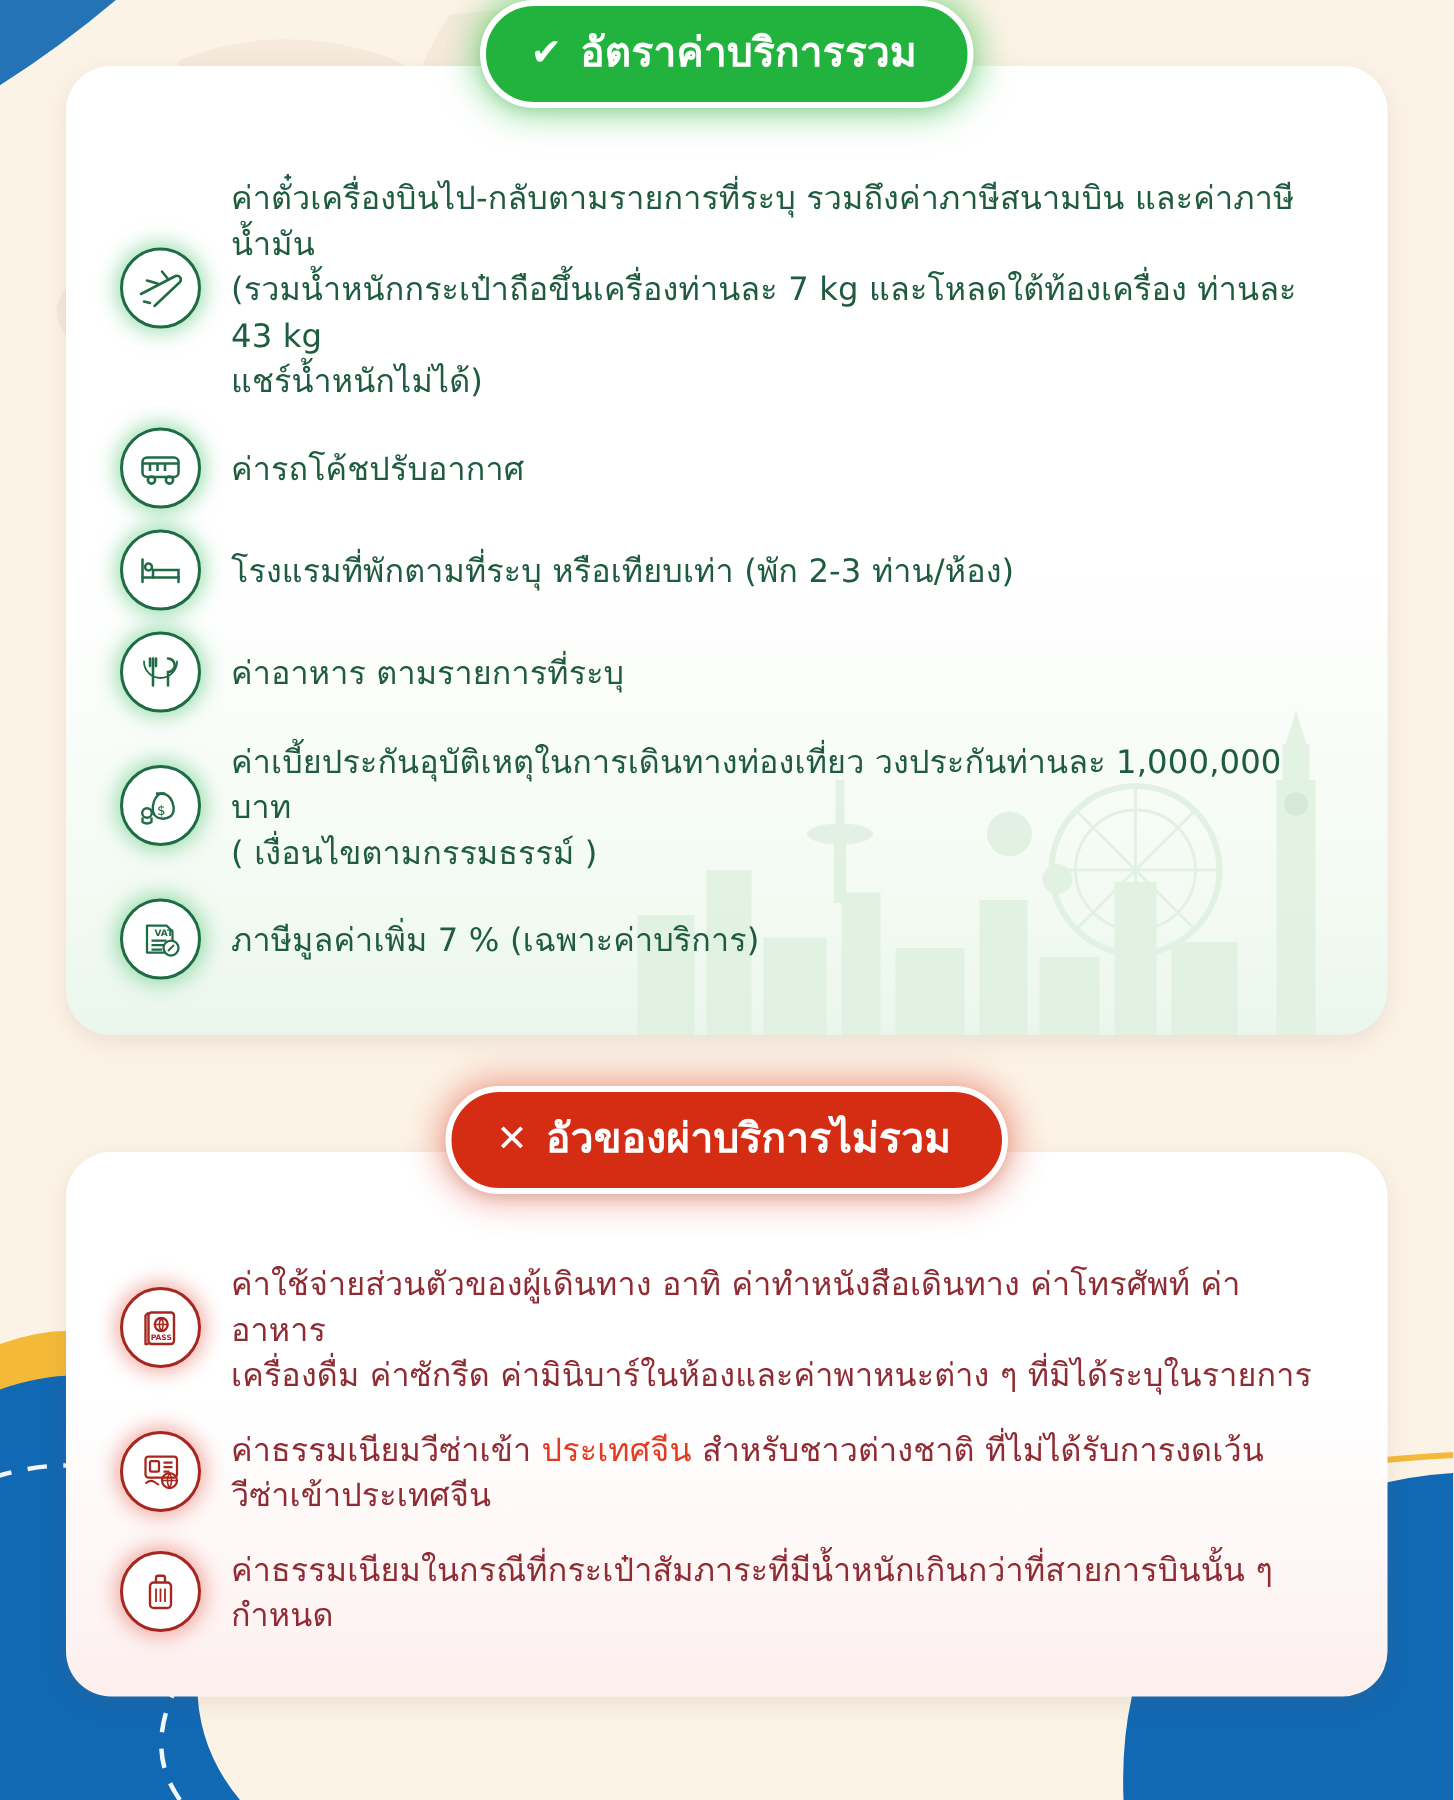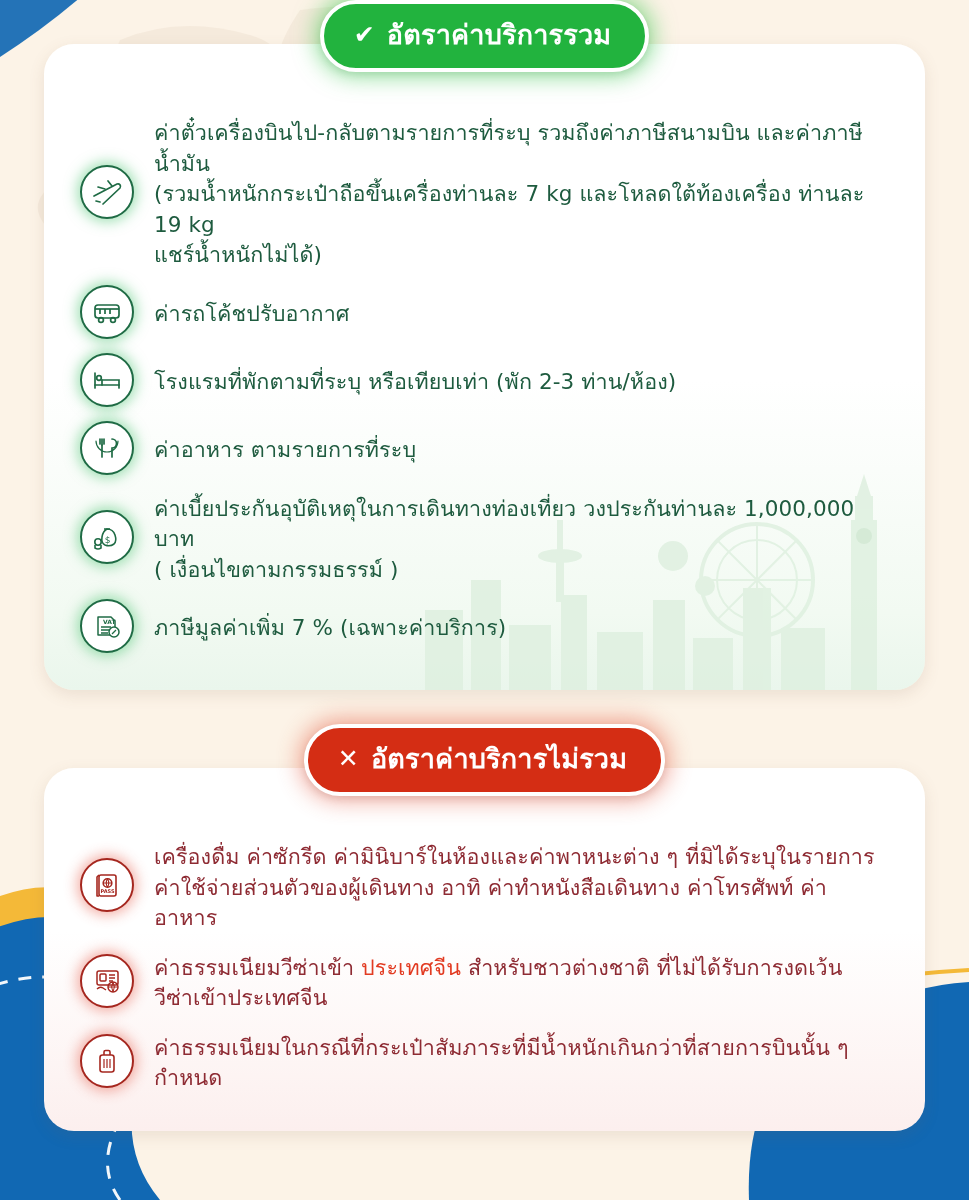--- a/index.html
+++ b/index.html
@@ -177,21 +177,21 @@
         <span class="icon">
           <svg width="34" height="34" viewBox="0 0 34 34" fill="none" stroke="#1f6b45" stroke-width="1.7" stroke-linecap="round" stroke-linejoin="round">
             <path d="M4 21 L27 9 a2.6 2.6 0 0 1 3 4 L13 29"></path>
             <path d="M8 12 L15 14"></path>
             <path d="M6 26 L10 27"></path>
             <path d="M18 6 L22 11"></path>
           </svg>
         </span>
         <div class="txt">
           <div>ค่าตั๋วเครื่องบินไป-กลับตามรายการที่ระบุ รวมถึงค่าภาษีสนามบิน และค่าภาษีน้ำมัน</div>
-          <div>(รวมน้ำหนักกระเป๋าถือขึ้นเครื่องท่านละ 7 kg และโหลดใต้ท้องเครื่อง ท่านละ 19 kg</div>
+          <div>(รวมน้ำหนักกระเป๋าถือขึ้นเครื่องท่านละ 7 kg และโหลดใต้ท้องเครื่อง ท่านละ 43 kg</div>
           <div>แชร์น้ำหนักไม่ได้)</div>
         </div>
       </div>
 
       <div class="row">
         <span class="icon">
           <svg width="32" height="32" viewBox="0 0 32 32" fill="none" stroke="#1f6b45" stroke-width="1.7" stroke-linejoin="round">
             <rect x="4" y="9" width="24" height="13" rx="3"></rect>
             <line x1="4" y1="13" x2="28" y2="13"></line>
             <line x1="9" y1="13" x2="9" y2="18"></line>
@@ -261,41 +261,41 @@
 
 
     </div>
   </div>
 
   <div class="sec-gap"></div>
 
   <div class="badge-wrap">
     <div class="badge red">
       <span class="mark">✕</span>
-      <span>อัตราค่าบริการไม่รวม</span>
+      <span>อัวของผ่าบริการไม่รวม</span>
     </div>
   </div>
 
   <div class="card red">
 
     <div class="rows">
 
       <div class="row">
         <span class="icon">
           <svg width="32" height="32" viewBox="0 0 32 32" fill="none" stroke="#a5271f" stroke-width="1.6" stroke-linejoin="round">
             <rect x="8" y="6" width="17" height="21" rx="2"></rect>
             <path d="M8 6 L6 8 L6 27 L8 27"></path>
             <circle cx="16.5" cy="14" r="4.3"></circle>
             <path d="M12.2 14 L20.8 14 M16.5 9.7 q2.6 4.3 0 8.6 q-2.6 -4.3 0 -8.6" stroke-width="1.1"></path>
             <text x="16.5" y="24" font-size="5" fill="#a5271f" stroke="none" text-anchor="middle" font-family="DejaVu Sans" font-weight="bold">PASS</text>
           </svg>
         </span>
         <div class="txt">
+          <div>ค่าใช้จ่ายส่วนตัวของผู้เดินทาง อาทิ ค่าทำหนังสือเดินทาง ค่าโทรศัพท์ ค่าอาหาร</div>
           <div>เครื่องดื่ม ค่าซักรีด ค่ามินิบาร์ในห้องและค่าพาหนะต่าง ๆ ที่มิได้ระบุในรายการ</div>
-          <div>ค่าใช้จ่ายส่วนตัวของผู้เดินทาง อาทิ ค่าทำหนังสือเดินทาง ค่าโทรศัพท์ ค่าอาหาร</div>
         </div>
       </div>
 
       <div class="row">
         <span class="icon">
           <svg width="32" height="32" viewBox="0 0 32 32" fill="none" stroke="#a5271f" stroke-width="1.5" stroke-linejoin="round">
             <rect x="6" y="6" width="21" height="14" rx="2"></rect>
             <rect x="9" y="9" width="6" height="7" rx="1"></rect>
             <path d="M18 10 L24 10 M18 13 L24 13 M18 16 L22 16"></path>
             <circle cx="22" cy="22" r="5"></circle>

